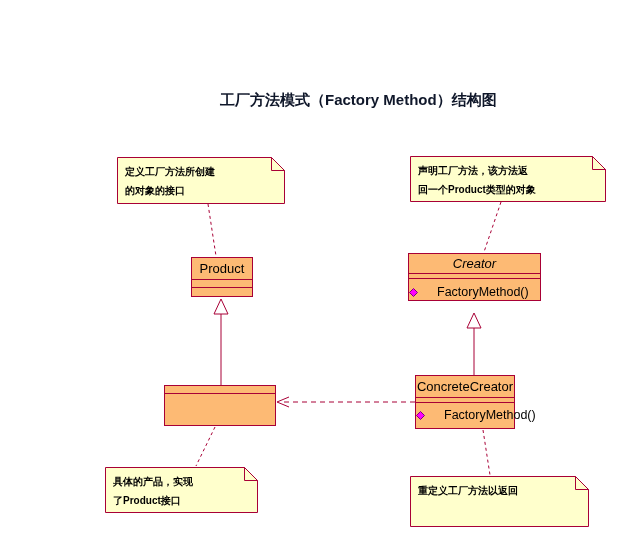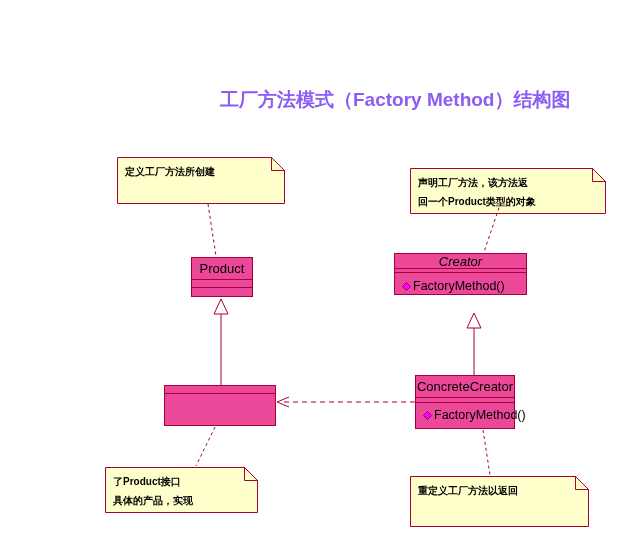--- a/index.html
+++ b/index.html
@@ -2,105 +2,106 @@
 <html><head>
 <meta charset="utf-8">
 <style>
   html,body{margin:0;padding:0;background:#fff;}
   .canvas{
     position:relative;width:639px;height:553px;background:#FFFFFF;overflow:hidden;
     font-family:"Liberation Sans","DejaVu Sans",sans-serif;color:#000;
   }
   .diagram-title{
     position:absolute;left:220px;top:90px;height:20px;line-height:20px;
-    font-size:19px;font-weight:700;white-space:nowrap;color:#8b5cf6;
+    font-size:15px;font-weight:700;white-space:nowrap;color:#0f172a;
   }
   
   .note{position:absolute;}
   .note svg.note-shape{position:absolute;left:0;top:0;display:block;}
   .note .note-text{
     position:absolute;left:8px;top:5px;right:14px;
     font-size:10px;line-height:19px;white-space:nowrap;color:#000;font-weight:bold;
   }
   
   .cls{
     position:absolute;display:flex;flex-direction:column;
-    background:#ec4899;border:1px solid #A80036;box-sizing:border-box;
+    background:#fdba74;border:1px solid #A80036;box-sizing:border-box;
   }
   .cls-name{
     text-align:center;font-size:13px;border-bottom:1px solid #A80036;
     display:flex;align-items:center;justify-content:center;overflow:hidden;
   }
   .cls-name.abstract{font-style:italic;}
   .cls-attrs{border-bottom:1px solid #A80036;}
   .cls-ops{flex:1;display:flex;flex-direction:column;}
   .op-row{
-    display:flex;align-items:center;gap:2px;padding-left:7px;
+    display:flex;align-items:center;gap:19px;
     font-size:12.5px;line-height:15px;white-space:nowrap;
   }
   .op-icon{flex:0 0 auto;display:block;}
   
   .connectors{position:absolute;left:0;top:0;pointer-events:none;}
 </style>
 </head>
 <body>
 
 <div class="canvas">
 
   <div class="diagram-title">工厂方法模式（Factory Method）结构图</div>
 
   <div class="note" style="left:117px;top:157px;width:168px;height:47px">
     <svg class="note-shape" width="168" height="47">
       <path d="M0.5,0.5 H154.5 L167.5,13.5 V46.5 H0.5 Z" fill="#FFFFCC" stroke="#A80036"></path>
       <path d="M154.5,0.5 V13.5 H167.5 Z" fill="#FFFFCC" stroke="#A80036"></path>
     </svg>
     <div class="note-text">
       <div>定义工厂方法所创建</div>
+      <div>的对象的接口</div>
     </div>
   </div>
 
-  <div class="note" style="left:410px;top:168px;width:160px;height:46px">
+  <div class="note" style="left:410px;top:156px;width:160px;height:46px">
     <svg class="note-shape" width="196" height="46">
       <path d="M0.5,0.5 H182.5 L195.5,13.5 V45.5 H0.5 Z" fill="#FFFFCC" stroke="#A80036"></path>
       <path d="M182.5,0.5 V13.5 H195.5 Z" fill="#FFFFCC" stroke="#A80036"></path>
     </svg>
     <div class="note-text">
       <div>声明工厂方法，该方法返</div>
       <div>回一个Product类型的对象</div>
     </div>
   </div>
 
   <div class="note" style="left:105px;top:467px;width:153px;height:46px">
     <svg class="note-shape" width="153" height="46">
       <path d="M0.5,0.5 H139.5 L152.5,13.5 V45.5 H0.5 Z" fill="#FFFFCC" stroke="#A80036"></path>
       <path d="M139.5,0.5 V13.5 H152.5 Z" fill="#FFFFCC" stroke="#A80036"></path>
     </svg>
     <div class="note-text">
+      <div>具体的产品，实现</div>
       <div>了Product接口</div>
-      <div>具体的产品，实现</div>
     </div>
   </div>
 
   <div class="note" style="left:410px;top:476px;width:179px;height:51px">
     <svg class="note-shape" width="179" height="51">
       <path d="M0.5,0.5 H165.5 L178.5,13.5 V50.5 H0.5 Z" fill="#FFFFCC" stroke="#A80036"></path>
       <path d="M165.5,0.5 V13.5 H178.5 Z" fill="#FFFFCC" stroke="#A80036"></path>
     </svg>
     <div class="note-text">
       <div>重定义工厂方法以返回</div>
     </div>
   </div>
 
   <div class="cls" style="left:191px;top:257px;width:62px;height:40px">
     <div class="cls-name" style="height:21px">Product</div>
     <div class="cls-attrs" style="height:7px"></div>
     <div class="cls-ops"></div>
   </div>
 
-  <div class="cls" style="left:394px;top:253px;width:133px;height:42px">
+  <div class="cls" style="left:408px;top:253px;width:133px;height:48px">
     <div class="cls-name abstract" style="height:19px">Creator</div>
     <div class="cls-attrs" style="height:4px"></div>
     <div class="cls-ops" style="padding-top:6px">
       <div class="op-row">
         <svg class="op-icon" width="9" height="9">
           <polygon points="4.5,0.5 8.5,4.5 4.5,8.5 0.5,4.5" fill="#FF00FF" stroke="#800080"></polygon>
         </svg>
         <span>FactoryMethod()</span>
       </div>
     </div>

